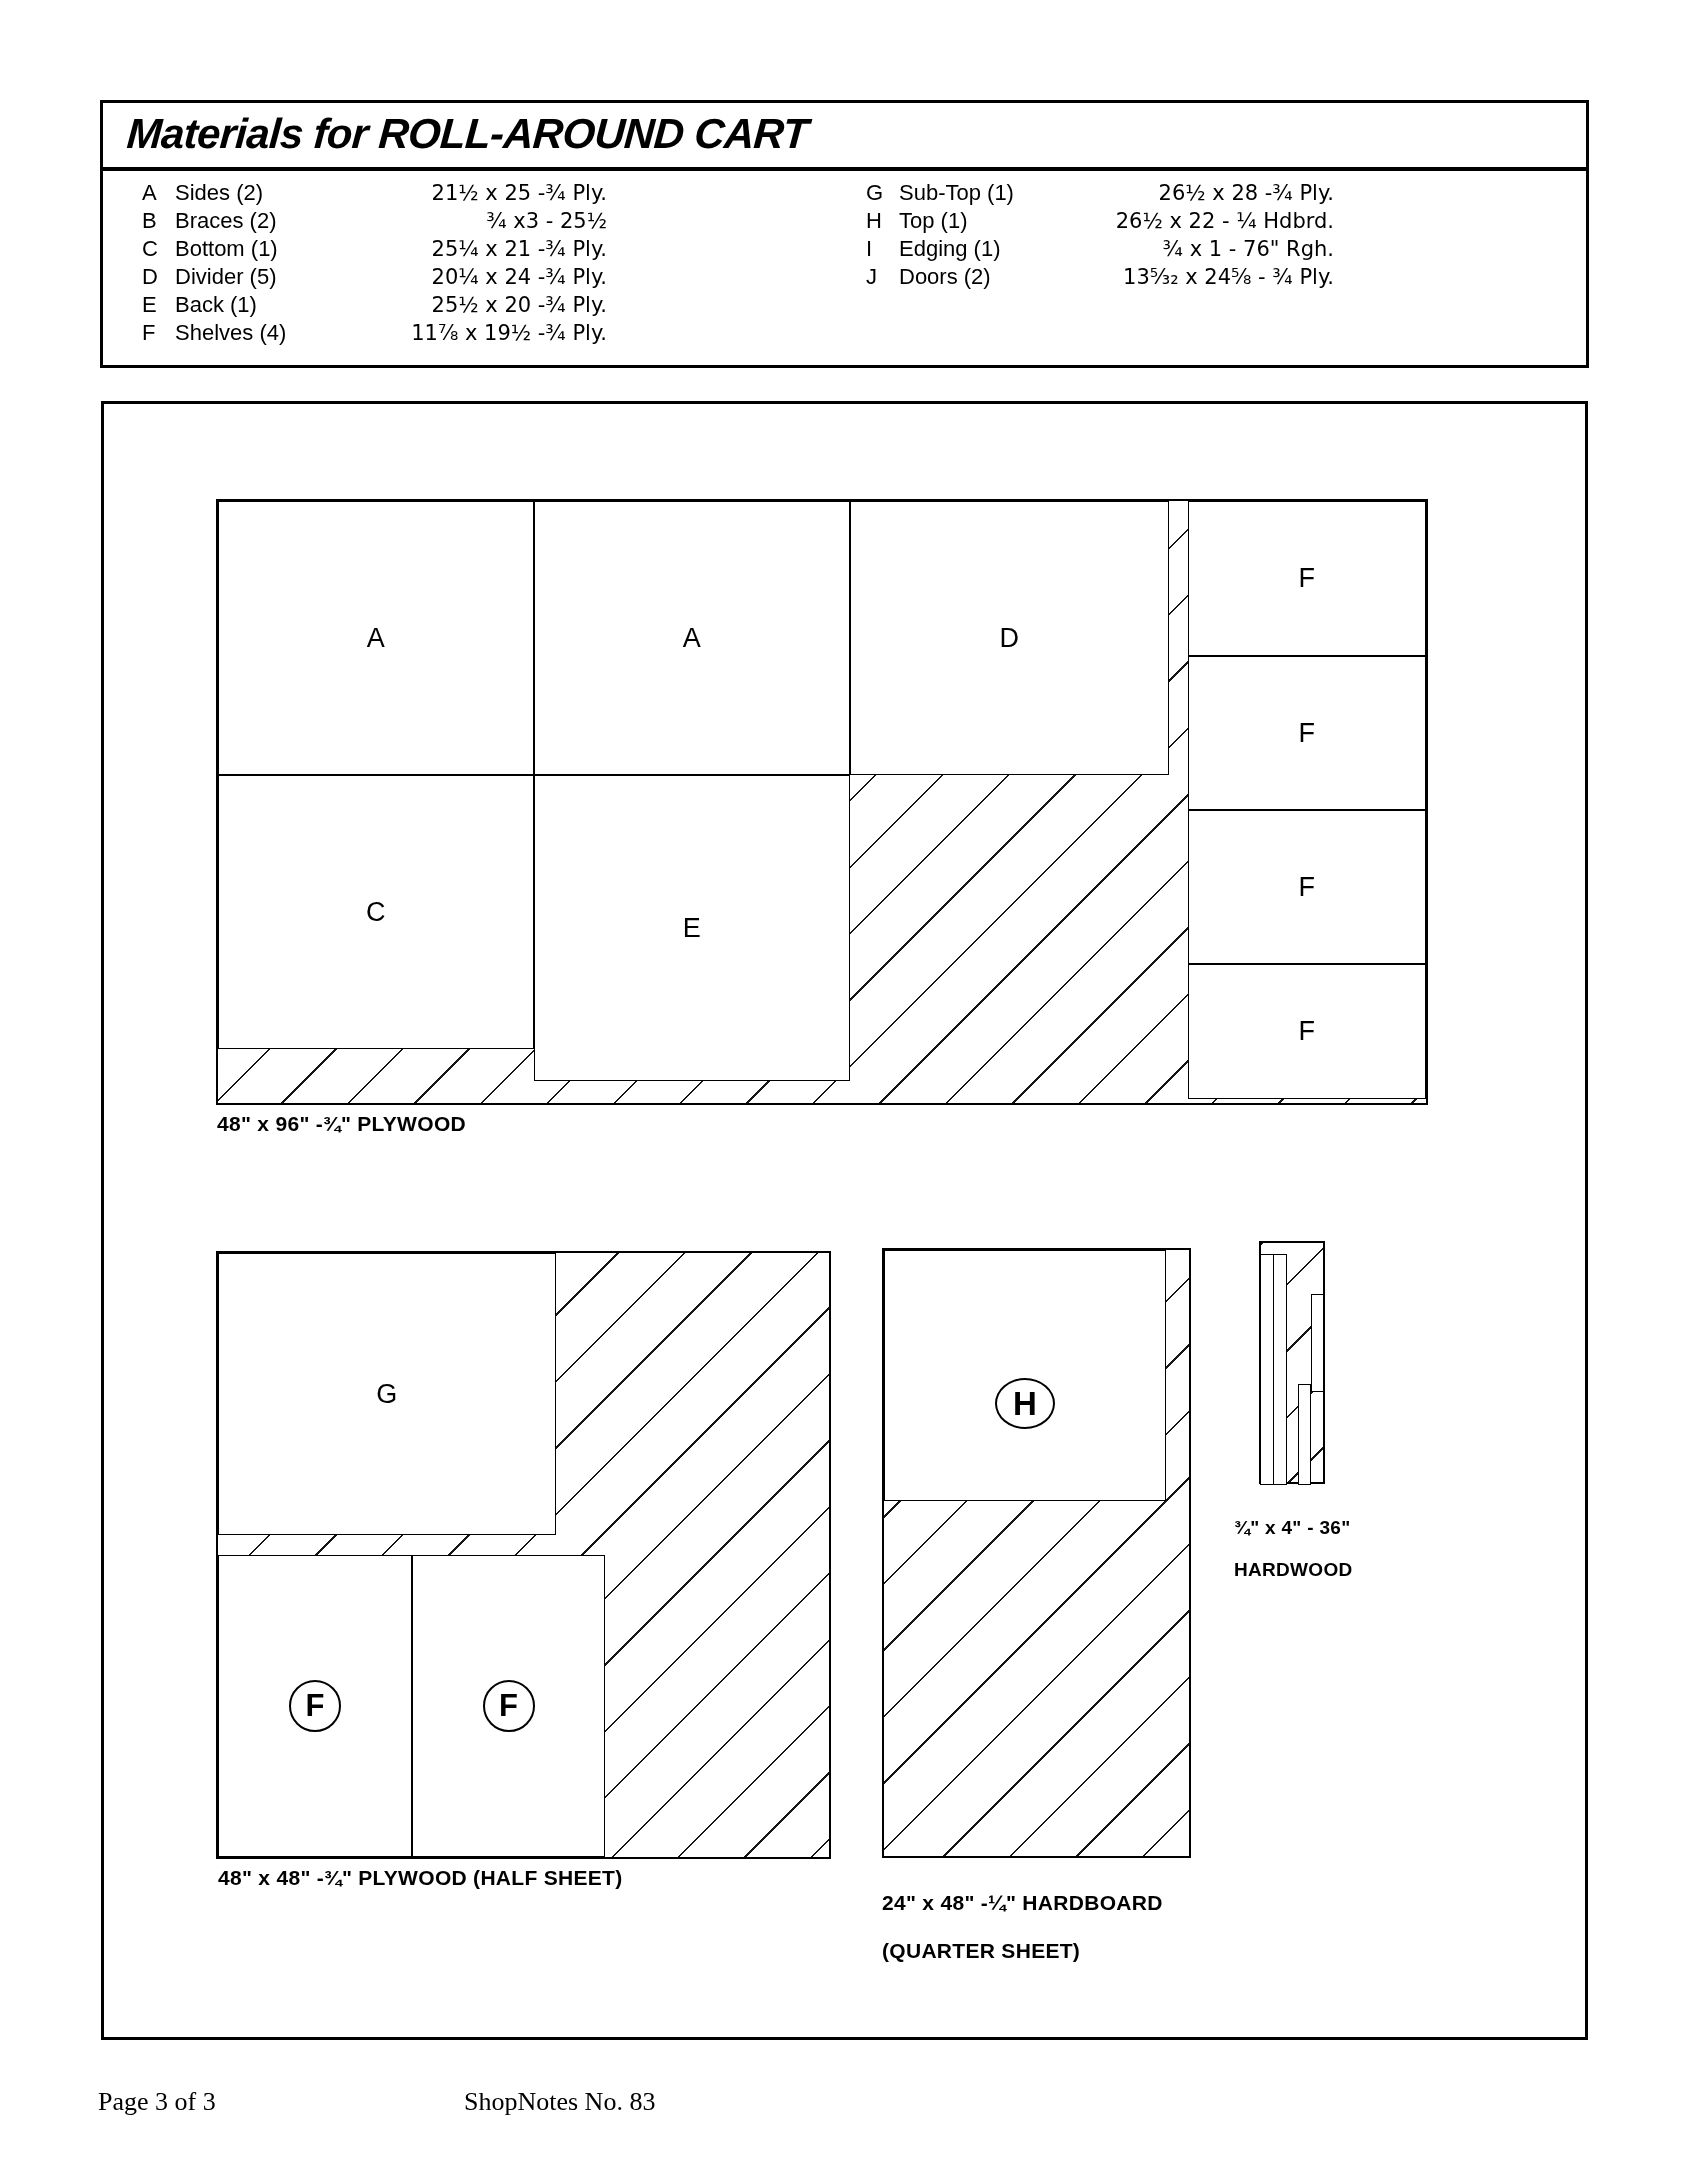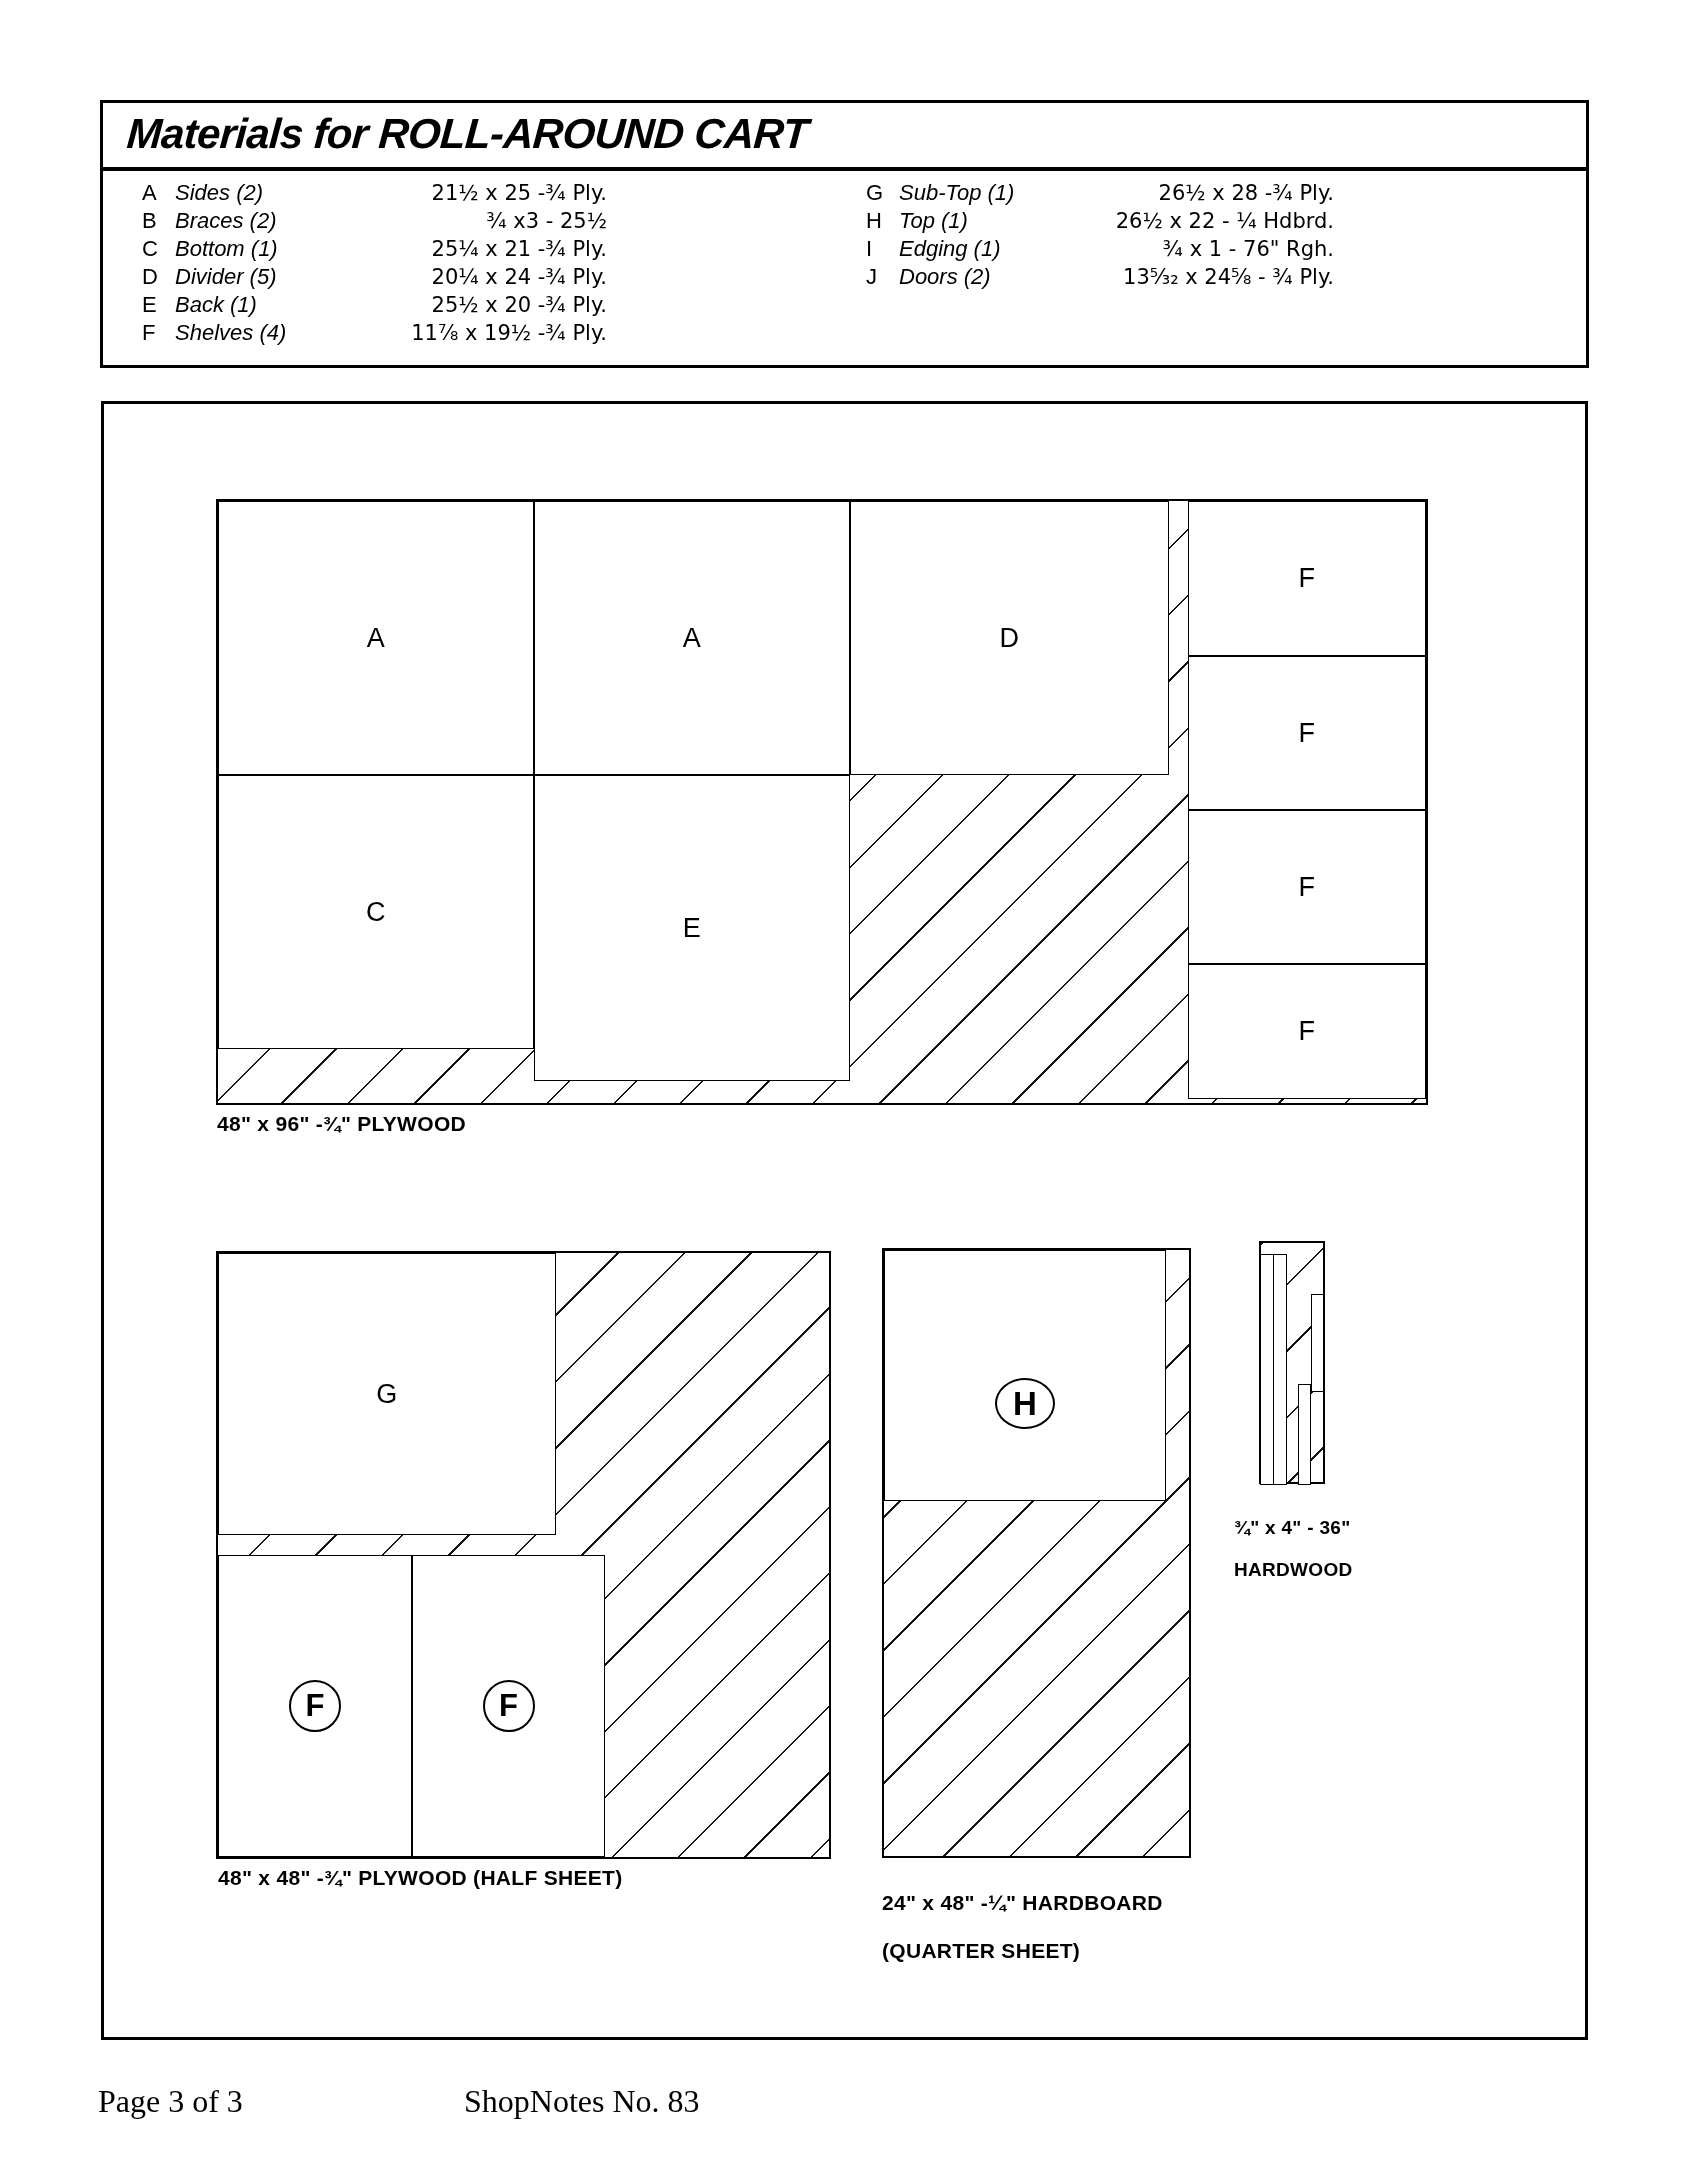--- a/index.html
+++ b/index.html
@@ -11,21 +11,21 @@
   .materials-box{left:100px;top:100px;width:1489px;height:268px;border:3.3px solid #000;background:#fff;}
   .page-title{left:127px;top:110px;width:937px;font-size:42px;font-weight:bold;font-style:italic;
               letter-spacing:-0.7px;transform:skewX(-4deg);white-space:nowrap;}
   .title-rule{left:101px;top:167px;width:1486px;height:4px;background:#000;}
 
   .mat-col{display:flex;flex-direction:column;}
   .mat-col1{left:142px;top:179px;width:465px;}
   .mat-col2{left:866px;top:179px;width:468px;}
   .mrow{display:flex;align-items:center;height:28px;font-size:22px;}
   .ml{flex:none;width:33px;}
-  .mn{flex:1;font-style:italic;}
+  .mn{flex:1;}
   .md{flex:none;margin-left:auto;text-align:center;font-family:"DejaVu Sans","Liberation Sans",sans-serif;font-size:21px;}
 
   
   .diagram-box{left:101px;top:401px;width:1487px;height:1639px;border:3.3px solid #000;background:#fff;}
 
   
   .sheet{border:2px solid #000;background-color:#fff;
          background-image:repeating-linear-gradient(135deg,#151515 0px,#151515 1.7px,transparent 1.7px,transparent 47px);}
   .sheet1{left:216px;top:499px;width:1212px;height:606px;}
   .sheet2{left:216px;top:1251px;width:615px;height:608px;}
@@ -39,21 +39,21 @@
         display:flex;align-items:center;justify-content:center;font-size:31px;font-weight:bold;}
   .hcirc{width:56px;height:47px;border:2.7px solid #000;border-radius:50%;
         display:flex;align-items:center;justify-content:center;font-size:33px;font-weight:bold;}
   .strip{position:absolute;box-sizing:border-box;border:1.3px solid #000;background:#fff;}
 
   .caption{position:absolute;font-weight:bold;font-size:21px;letter-spacing:0.3px;line-height:24px;white-space:pre-line;}
   .caption-sm{font-size:19px;line-height:21px;}
 
   
   .footer{left:0px;top:2080px;width:1706px;height:43px;display:flex;align-items:center;
-          font-family:"Liberation Serif",serif;font-size:32px;}
+          font-family:"Liberation Serif",serif;font-size:26px;}
   .f-page{position:absolute;left:98px;}
   .f-pub{position:absolute;left:464px;}
   .f-copy{position:absolute;right:98px;}
 </style>
 </head>
 <body>
 
 <div class="page">
 
   <div class="abs materials-box"></div>

